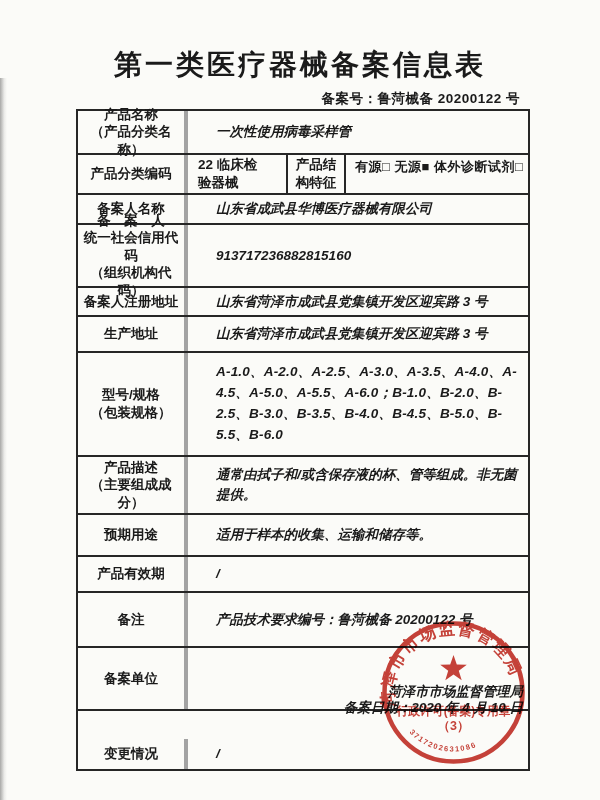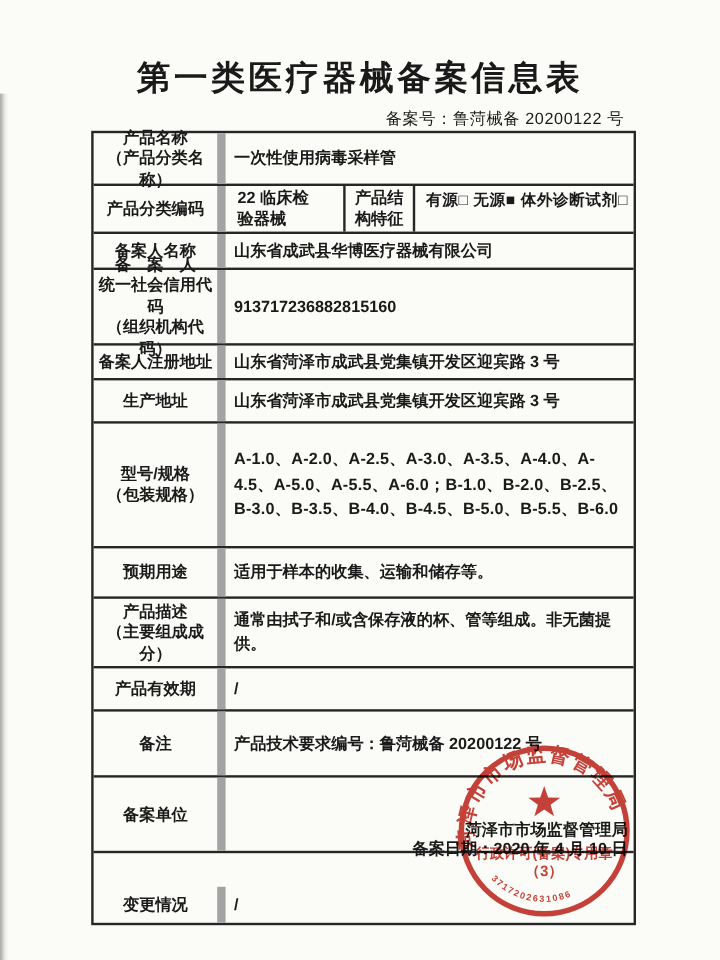--- a/index.html
+++ b/index.html
@@ -13,39 +13,39 @@
   .scan-edge{
     position:absolute;left:0;top:78px;width:7px;height:722px;
     background:linear-gradient(to right,rgba(100,100,100,.55),rgba(160,160,160,.18) 60%,transparent);
   }
   .doc-title{
     position:absolute;top:46px;left:0;width:600px;
     text-align:center;font-size:28px;font-weight:700;letter-spacing:3px;
   }
   .record-no{
     position:absolute;top:90px;right:80px;
-    font-size:13.5px;font-weight:400;letter-spacing:.5px;
+    font-size:13.5px;font-weight:700;letter-spacing:.5px;
   }
   .tbl{
     position:absolute;left:76px;top:109px;width:454px;
     box-sizing:border-box;border:2px solid #262626;
     display:flex;flex-direction:column;
   }
   .row{display:flex;box-sizing:border-box;border-bottom:2px solid #262626;}
   .row:last-child{border-bottom:none;margin-top:28px;}
   .lab{
-    flex:0 0 110px;box-sizing:border-box;border-right:7px solid #a3a3a3;
+    flex:0 0 110px;box-sizing:border-box;border-right:4px solid #a3a3a3;
     display:flex;align-items:center;justify-content:center;
     text-align:center;white-space:pre-line;
     font-size:13.5px;font-weight:700;line-height:1.3;padding:2px 3px;
   }
   .val{
     flex:1;display:flex;align-items:center;
     font-size:13.5px;font-weight:700;line-height:1.45;
-    padding:3px 8px 3px 7px;box-sizing:border-box;
+    padding:3px 8px 3px 28px;box-sizing:border-box;font-style:italic;
   }
   .cell-code{
     flex:0 0 100px;box-sizing:border-box;border-right:2px solid #262626;
     display:flex;align-items:center;font-size:13.5px;font-weight:700;
     line-height:1.35;padding:2px 16px 2px 10px;
   }
   .cell-struct{
     flex:0 0 58px;box-sizing:border-box;border-right:2px solid #262626;
     display:flex;align-items:center;justify-content:center;text-align:center;
     white-space:pre-line;font-size:13.5px;font-weight:700;line-height:1.35;padding:2px;
@@ -111,29 +111,29 @@
     <div class="lab">生产地址</div>
     <div class="val">山东省菏泽市成武县党集镇开发区迎宾路 3 号</div>
   </div>
 
   <div class="row" style="height:104px">
     <div class="lab">型号/规格
 （包装规格）</div>
     <div class="val val-models">A-1.0、A-2.0、A-2.5、A-3.0、A-3.5、A-4.0、A-4.5、A-5.0、A-5.5、A-6.0；B-1.0、B-2.0、B-2.5、B-3.0、B-3.5、B-4.0、B-4.5、B-5.0、B-5.5、B-6.0</div>
   </div>
 
-  <div class="row" style="height:42px">
-    <div class="lab">预期用途</div>
-    <div class="val">适用于样本的收集、运输和储存等。</div>
-  </div>
-
   <div class="row" style="height:58px">
     <div class="lab">产品描述
 （主要组成成分）</div>
     <div class="val">通常由拭子和/或含保存液的杯、管等组成。非无菌提供。</div>
+  </div>
+
+  <div class="row" style="height:42px">
+    <div class="lab">预期用途</div>
+    <div class="val">适用于样本的收集、运输和储存等。</div>
   </div>
 
   <div class="row" style="height:36px">
     <div class="lab">产品有效期</div>
     <div class="val">/</div>
   </div>
 
   <div class="row" style="height:55px">
     <div class="lab">备注</div>
     <div class="val">产品技术要求编号：鲁菏械备 20200122 号</div>

